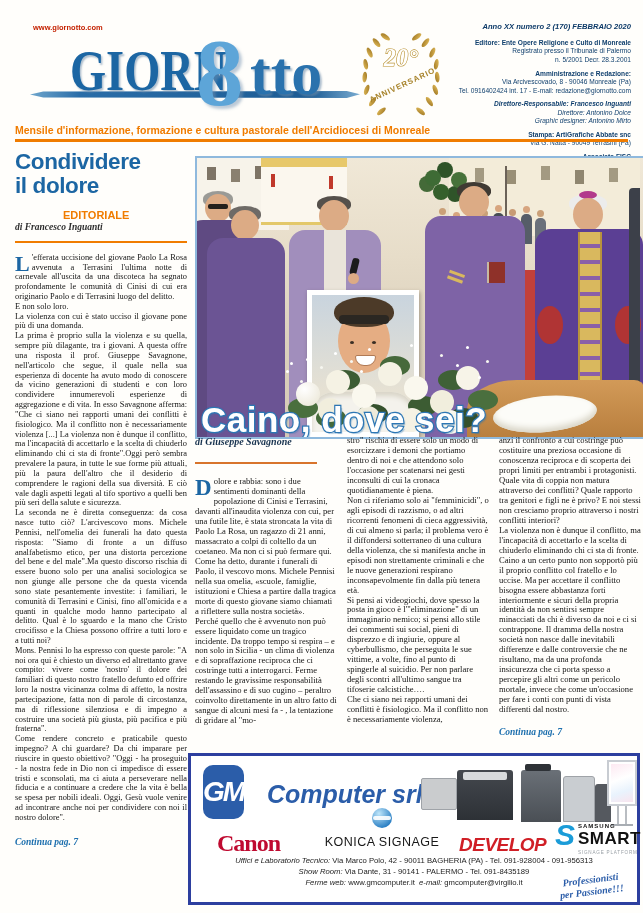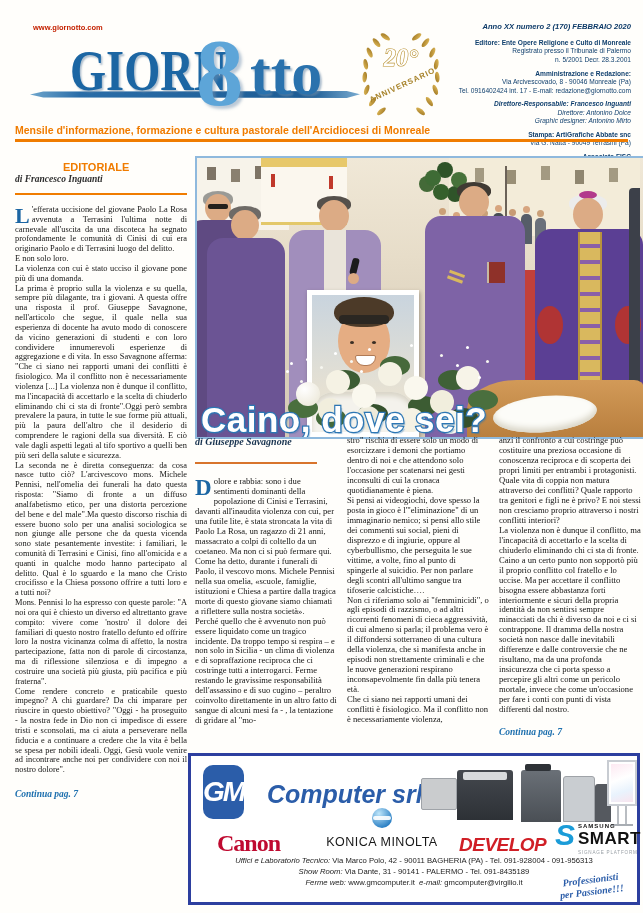--- a/index.html
+++ b/index.html
@@ -226,20 +226,22 @@
         <div>Via G. Natta - 90049 Terrasini (Pa)</div>
       </div>
     <div class="colo-group assoc">
         <div>Associato FISC</div>
       </div>
   </div>
   <div class="tagline">Mensile d'informazione, formazione e cultura pastorale dell'Arcidiocesi di Monreale</div>
   <div class="header-rule"></div>
 
   <div class="editorial">
+    <div class="ed-title">Condividere
+il dolore</div>
     <div class="ed-kicker">EDITORIALE</div>
     <div class="ed-byline">di Francesco Inguanti</div>
     <div class="ed-rule"></div>
     <div class="ed-body">
       <p><span class="dropcap">L</span><span>'efferata uccisione del giovane Paolo La Rosa avvenuta a Terrasini l'ultima notte di carnevale all'uscita da una discoteca ha segnato profondamente le comunità di Cinisi di cui era originario Paolo e di Terrasini luogo del delitto.</span></p>
       <div>
           <p>E non solo loro.</p>
           <p>La violenza con cui è stato ucciso il giovane pone più di una domanda.</p>
           <p>La prima è proprio sulla la violenza e su quella, sempre più dilagante, tra i giovani. A questa offre una risposta il prof. Giuseppe Savagnone, nell'articolo che segue, il quale nella sua esperienza di docente ha avuto modo di conoscere da vicino generazioni di studenti e con loro condividere innumerevoli esperienze di aggregazione e di vita. In esso Savagnone afferma: "Che ci siano nei rapporti umani dei conflitti è fisiologico. Ma il conflitto non è necessariamente violenza [...] La violenza non è dunque il conflitto, ma l'incapacità di accettarlo e la scelta di chiuderlo eliminando chi ci sta di fronte".Oggi però sembra prevalere la paura, in tutte le sue forme più attuali, più la paura dell'altro che il desiderio di comprendere le ragioni della sua diversità. E ciò vale dagli aspetti legati al tifo sportivo a quelli ben più seri della salute e sicurezza.</p>
           <p>La seconda ne è diretta conseguenza: da cosa nasce tutto ciò? L'arcivescovo mons. Michele Pennisi, nell'omelia dei funerali ha dato questa risposta: "Siamo di fronte a un diffuso analfabetismo etico, per una distorta percezione del bene e del male".Ma questo discorso rischia di essere buono solo per una analisi sociologica se non giunge alle persone che da questa vicenda sono state pesantemente investite: i familiari, le comunità di Terrasini e Cinisi, fino all'omicida e a quanti in qualche modo hanno partecipato al delitto. Qual è lo sguardo e la mano che Cristo crocifisso e la Chiesa possono offrire a tutti loro e a tutti noi?</p>
@@ -334,22 +336,22 @@
       <div class="art-byline">di Giuseppe Savagnone</div>
       <div class="byline-rule"></div>
       <p><span class="dropcap2">D</span><span>olore e rabbia: sono i due sentimenti dominanti della popolazione di Cinisi e Terrasini, davanti all'inaudita violenza con cui, per una futile lite, è stata stroncata la vita di Paolo La Rosa, un ragazzo di 21 anni, massacrato a colpi di coltello da un coetaneo. Ma non ci si può fermare qui. Come ha detto, durante i funerali di Paolo, il vescovo mons. Michele Pennisi nella sua omelia, «scuole, famiglie, istituzioni e Chiesa a partire dalla tragica morte di questo giovane siamo chiamati a riflettere sulla nostra società».</span></p>
       <div>
           <p>Perché quello che è avvenuto non può essere liquidato come un tragico incidente. Da troppo tempo si respira – e non solo in Sicilia -  un clima di violenza e di sopraffazione reciproca che ci costringe tutti a interrogarci. Ferme restando le gravissime responsabilità dell'assassino e di suo cugino – peraltro coinvolto direttamente in un altro fatto di sangue di alcuni mesi fa - , la tentazione di gridare al "mo-</p>
         </div>
     </div>
     <div class="col">
       <div>
           <p>stro" rischia di essere solo un modo di esorcizzare i demoni che portiamo dentro di noi e che attendono solo l'occasione per scatenarsi nei gesti inconsulti di cui la cronaca quotidianamente  è piena.</p>
+          <p>Non ci riferiamo solo ai "femminicidi", o agli episodi di razzismo, o ad altri ricorrenti fenomeni di cieca aggressività, di cui almeno si parla; il problema vero è il diffondersi sotterraneo di una cultura della violenza, che si manifesta anche in episodi non strettamente criminali e che le nuove generazioni respirano inconsapevolmente fin dalla più tenera età.</p>
           <p>Si pensi ai videogiochi, dove spesso la posta in gioco è l'"eliminazione" di un immaginario nemico; si pensi allo stile dei commenti sui social, pieni di disprezzo e di ingiurie, oppure al cyberbullismo, che perseguita le sue vittime, a volte, fino al punto di spingerle al suicidio.  Per non parlare degli scontri all'ultimo sangue tra tifoserie calcistiche….</p>
-          <p>Non ci riferiamo solo ai "femminicidi", o agli episodi di razzismo, o ad altri ricorrenti fenomeni di cieca aggressività, di cui almeno si parla; il problema vero è il diffondersi sotterraneo di una cultura della violenza, che si manifesta anche in episodi non strettamente criminali e che le nuove generazioni respirano inconsapevolmente fin dalla più tenera età.</p>
           <p>Che ci siano nei rapporti umani dei conflitti è fisiologico.  Ma il conflitto non è necessariamente violenza,</p>
         </div>
     </div>
     <div class="col">
       <div>
           <p>anzi il confronto a cui costringe può costituire una preziosa occasione di conoscenza reciproca e di scoperta dei propri limiti per entrambi i protagonisti. Quale vita di coppia non matura attraverso dei conflitti? Quale rapporto tra genitori e figli ne è privo? E noi stessi non cresciamo proprio attraverso i nostri conflitti interiori?</p>
           <p>La violenza non è dunque il conflitto, ma l'incapacità di accettarlo e la scelta di chiuderlo eliminando chi ci sta di fronte. Caino a un certo punto non sopportò più il proprio conflitto col fratello e lo uccise. Ma per accettare il conflitto bisogna essere abbastanza forti interiormente e sicuri della propria identità da non sentirsi sempre minacciati da chi è diverso da noi e ci si contrappone.  Il dramma della nostra società non nasce dalle inevitabili differenze e dalle controversie che ne risultano, ma da una profonda insicurezza che ci porta spesso a percepire gli altri come un pericolo mortale, invece che come un'occasione per fare i conti con punti di vista differenti dal nostro.</p>
         </div>
       <div class="continua">Continua pag. 7</div>
     </div>
@@ -372,21 +374,21 @@
     </div>
     <div class="signage">
         <div class="signage-screen"></div>
       </div>
     <div class="signage-leg"></div>
     <div class="signage-base"></div>
 
     <div class="brand-canon">Canon</div>
     <div class="brand-konica">
       <span class="globe"></span>
-      <div class="konica-text">KONICA MINOLTA</div>
+      <div class="konica-text">KONICA SIGNAGE</div>
     </div>
     <div class="brand-develop">DEVELOP</div>
     <div class="brand-smart">
       <span class="smart-s">S</span>
       <span class="smart-col">
         <span class="smart-samsung">SAMSUNG</span>
         <span class="smart-word">SMART</span>
         <span class="smart-sub">SIGNAGE PLATFORM</span>
       </span>
     </div>

